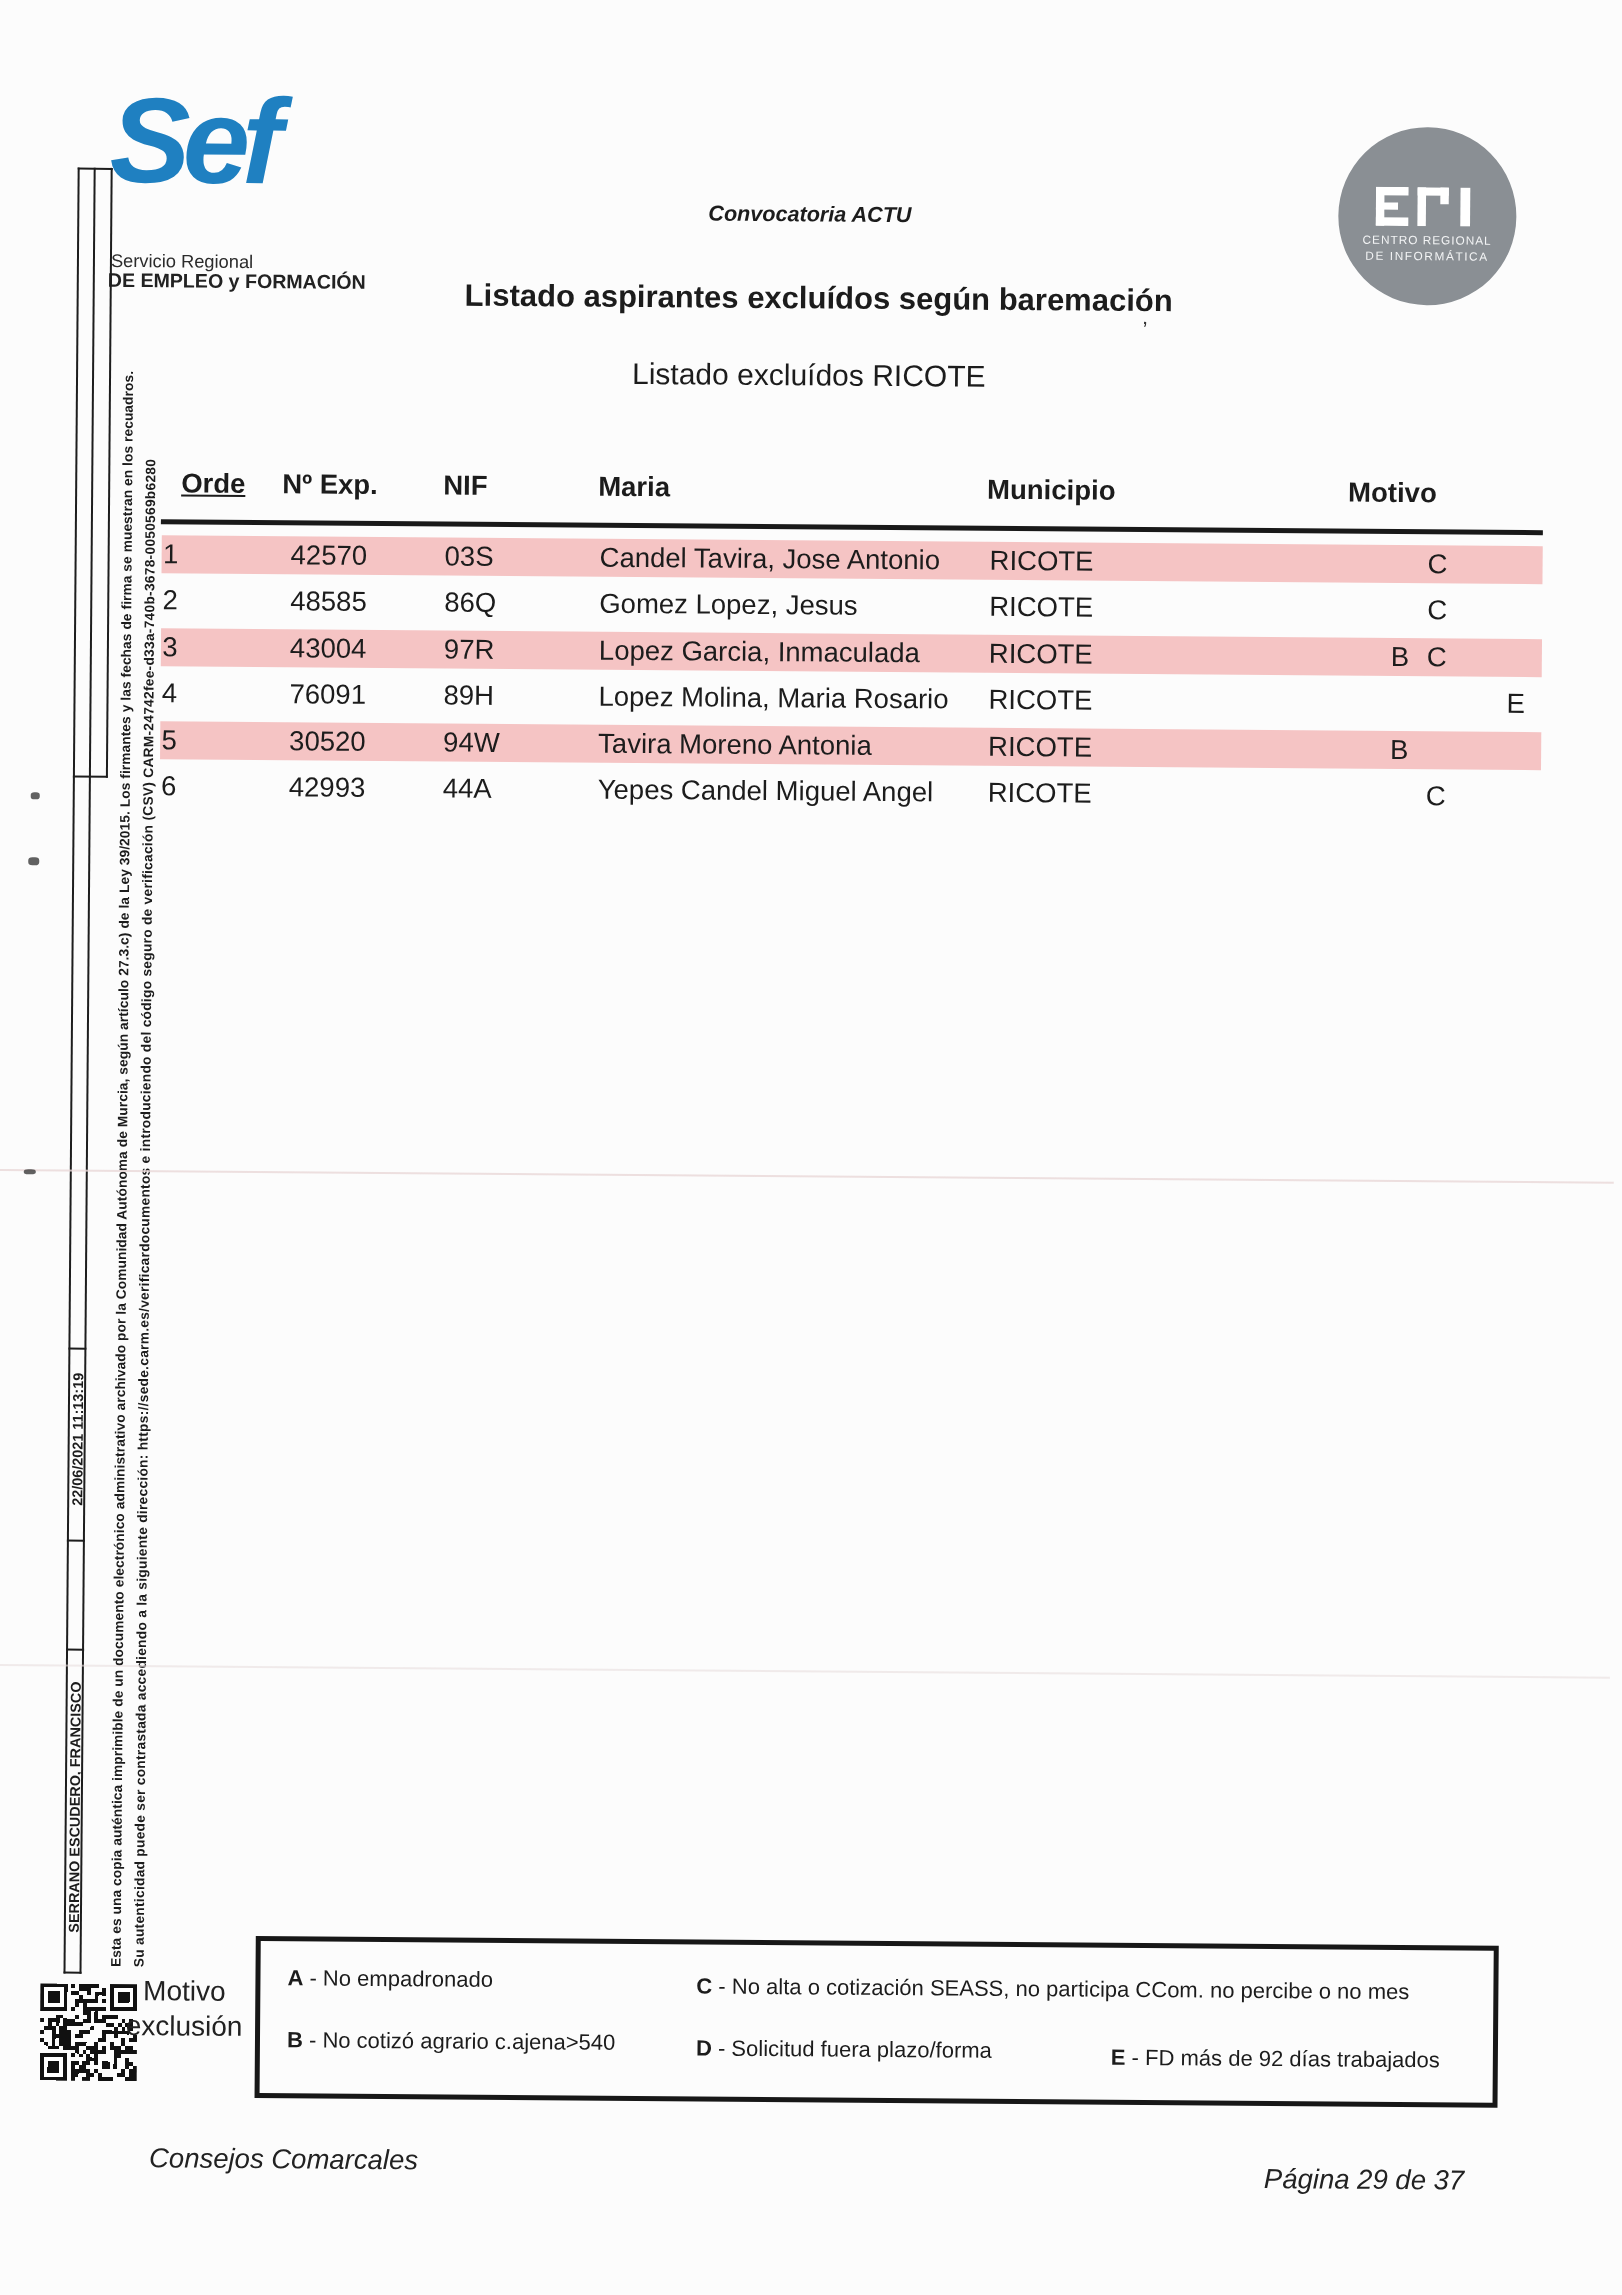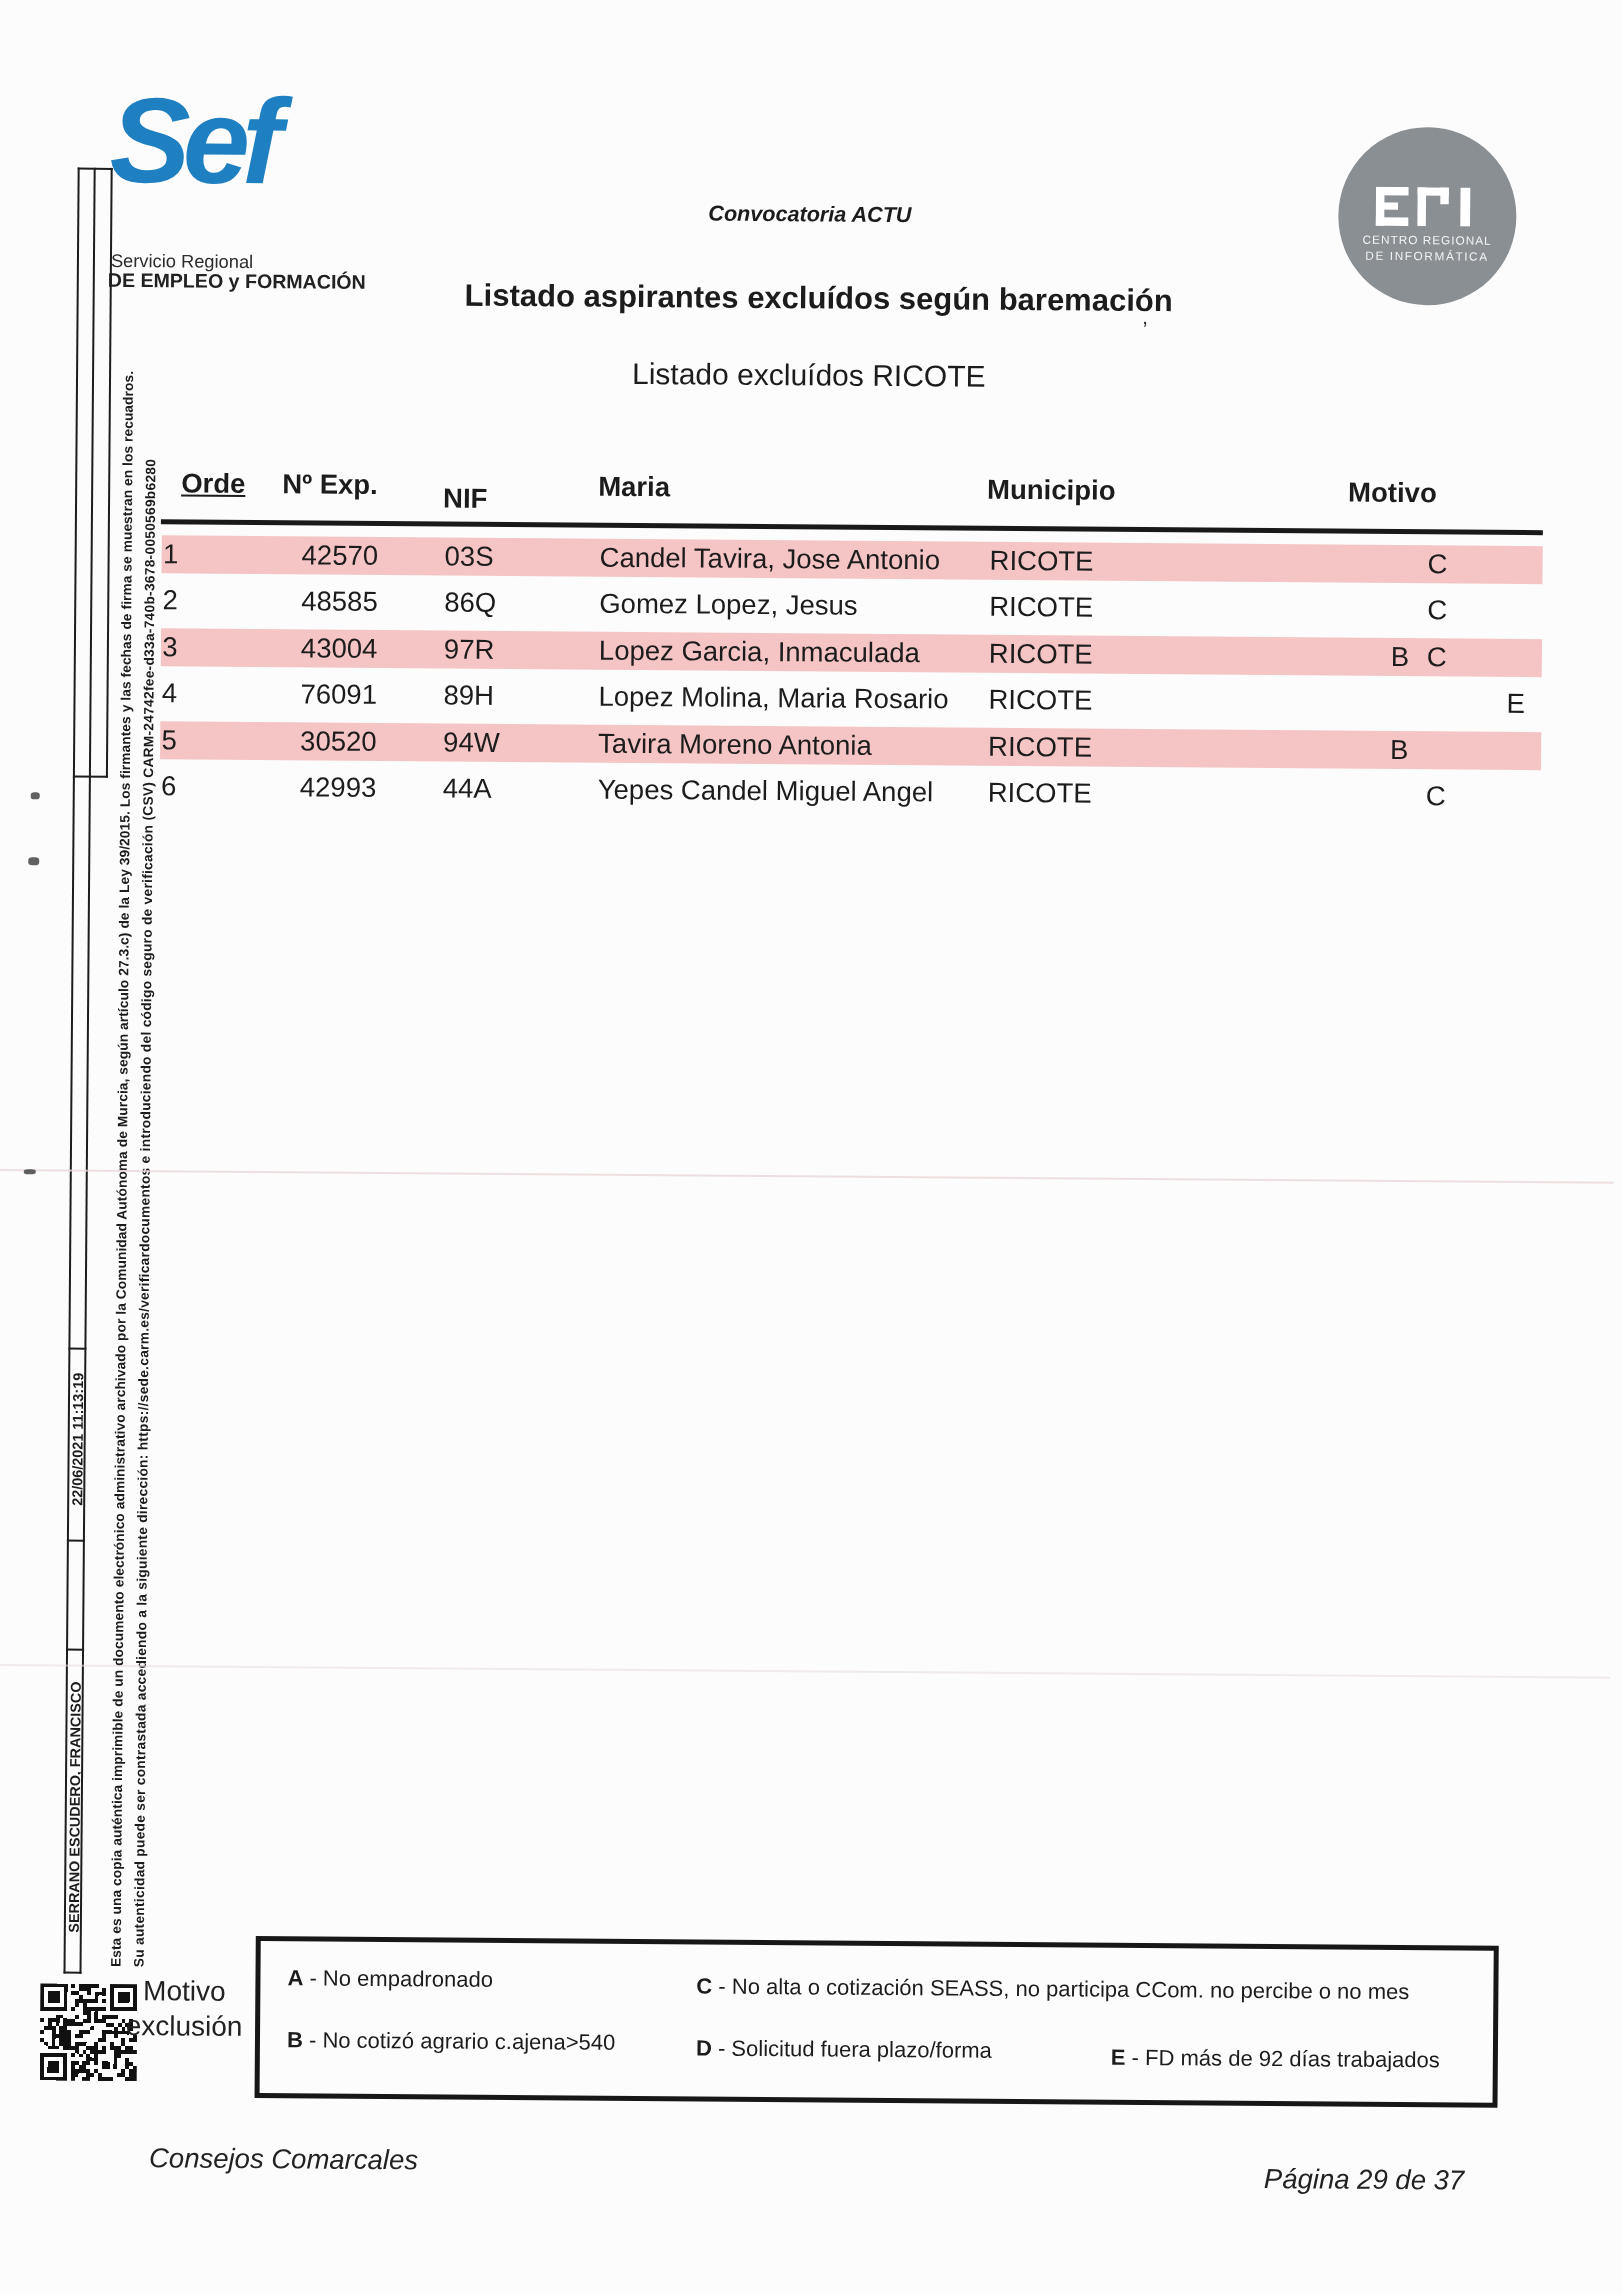--- a/index.html
+++ b/index.html
@@ -22,21 +22,21 @@
   .h-conv{font-size:21.6px;font-weight:700;font-style:italic;}
   .h-title{font-size:31px;font-weight:700;}
   .h-sub{font-size:30px;}
   .stray{font-size:22px;color:#333;}
   
   .th{top:466px;font-size:27.5px;font-weight:700;position:absolute;white-space:nowrap;}
   .thick-rule{position:absolute;background:#191919;}
   .row{position:absolute;left:166px;width:1381px;height:38px;font-size:27.5px;line-height:38px;}
   .row.pink{background:var(--pink);}
   .cell{position:absolute;top:0;height:38px;line-height:38px;white-space:nowrap;}
-  .c-num{left:1.3px;}  .c-exp{left:140px;} .c-nif{left:283px;}
+  .c-num{left:1.3px;}  .c-exp{left:129px;} .c-nif{left:283px;}
   .c-nom{left:438px;} .c-mun{left:828px;}
   .c-b{left:1230px;} .c-c{left:1266px;} .c-e{left:1346px;}
   
   .rule{position:absolute;background:#1d1d1d;}
   .vt{position:absolute;transform:rotate(-90deg);transform-origin:0 0;
       white-space:nowrap;font-weight:700;}
   
   .motivo-label{font-size:28px;line-height:35px;text-align:center;color:#222;}
   .legend-box{border:5.9px solid #171717;background:transparent;}
   .legend-item{font-size:22px;white-space:nowrap;}
@@ -75,21 +75,21 @@
     <div class="abs cri-txt nw" style="left:0;top:122px;width:178px;letter-spacing:1.6px;">DE INFORMÁTICA</div>
   </div>
 
   <div class="abs h-conv nw" style="left:710px;top:195px;">Convocatoria ACTU</div>
   <div class="abs h-title nw" style="left:467px;top:274px;">Listado aspirantes excluídos según baremación</div>
   <div class="abs h-sub nw" style="left:635px;top:352px;">Listado excluídos RICOTE</div>
   <div class="abs stray" style="left:1145px;top:308px;">’</div>
 
   <span class="th" style="left:185px;text-decoration:underline;">Orde</span>
   <span class="th" style="left:286px;">Nº Exp.</span>
-  <span class="th" style="left:447px;margin-top:13px;">NIF</span>
+  <span class="th" style="left:447px;">NIF</span>
   <span class="th" style="left:602px;">Maria</span>
   <span class="th" style="left:991px;">Municipio</span>
   <span class="th" style="left:1352px;">Motivo</span>
 
   <div class="thick-rule" style="left:165px;top:518px;width:1382px;height:4.6px;"></div>
 
   <div class="row pink" style="top:534px;">
     <span class="cell c-num">1</span>
     <span class="cell c-exp">42570</span>
     <span class="cell c-nif">03S</span>

